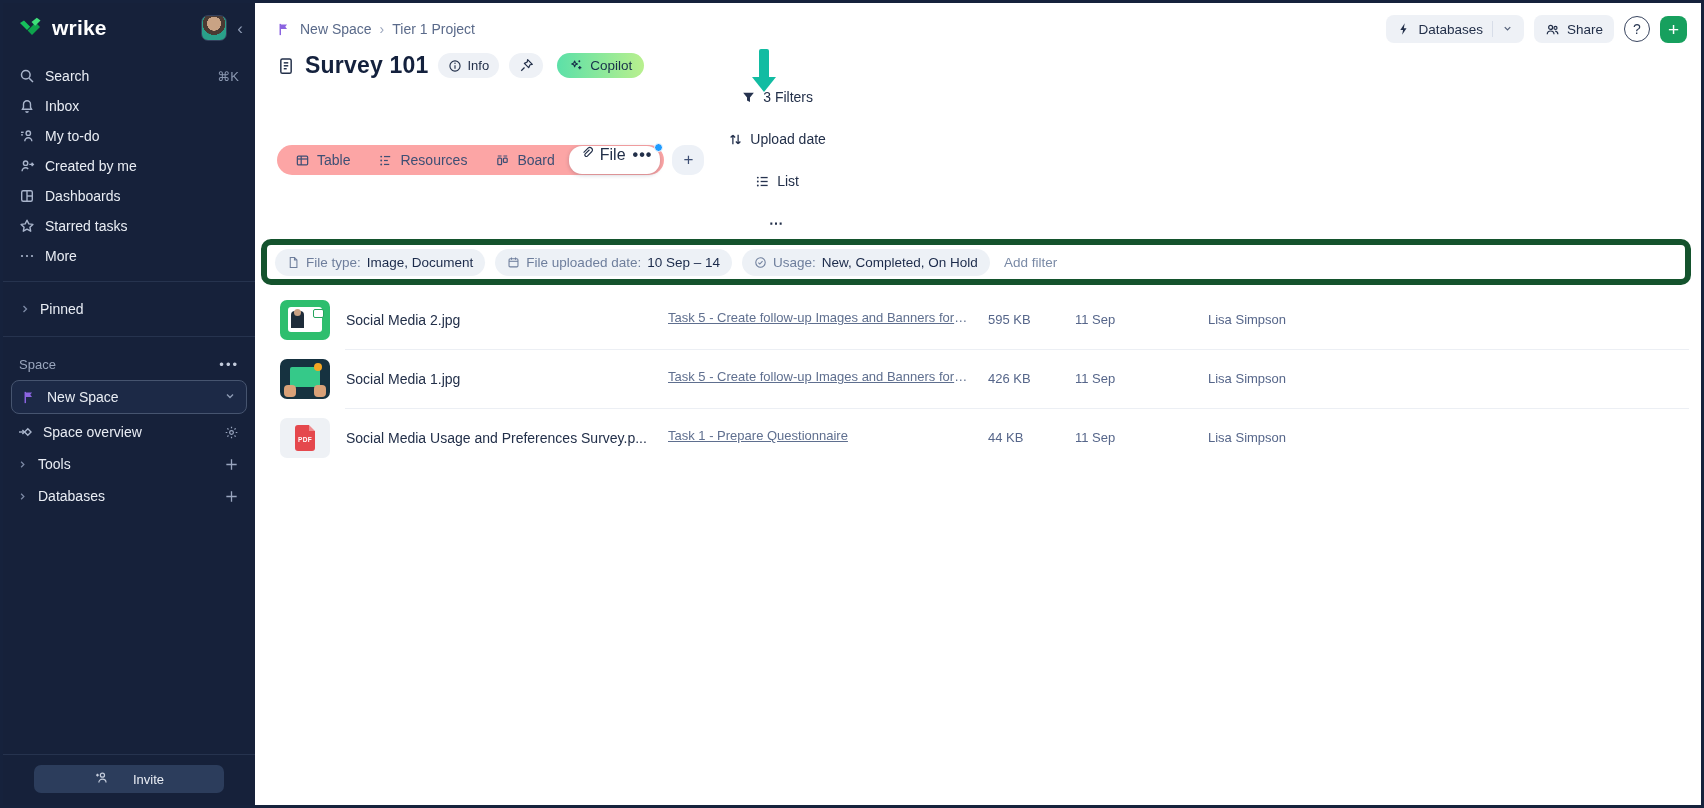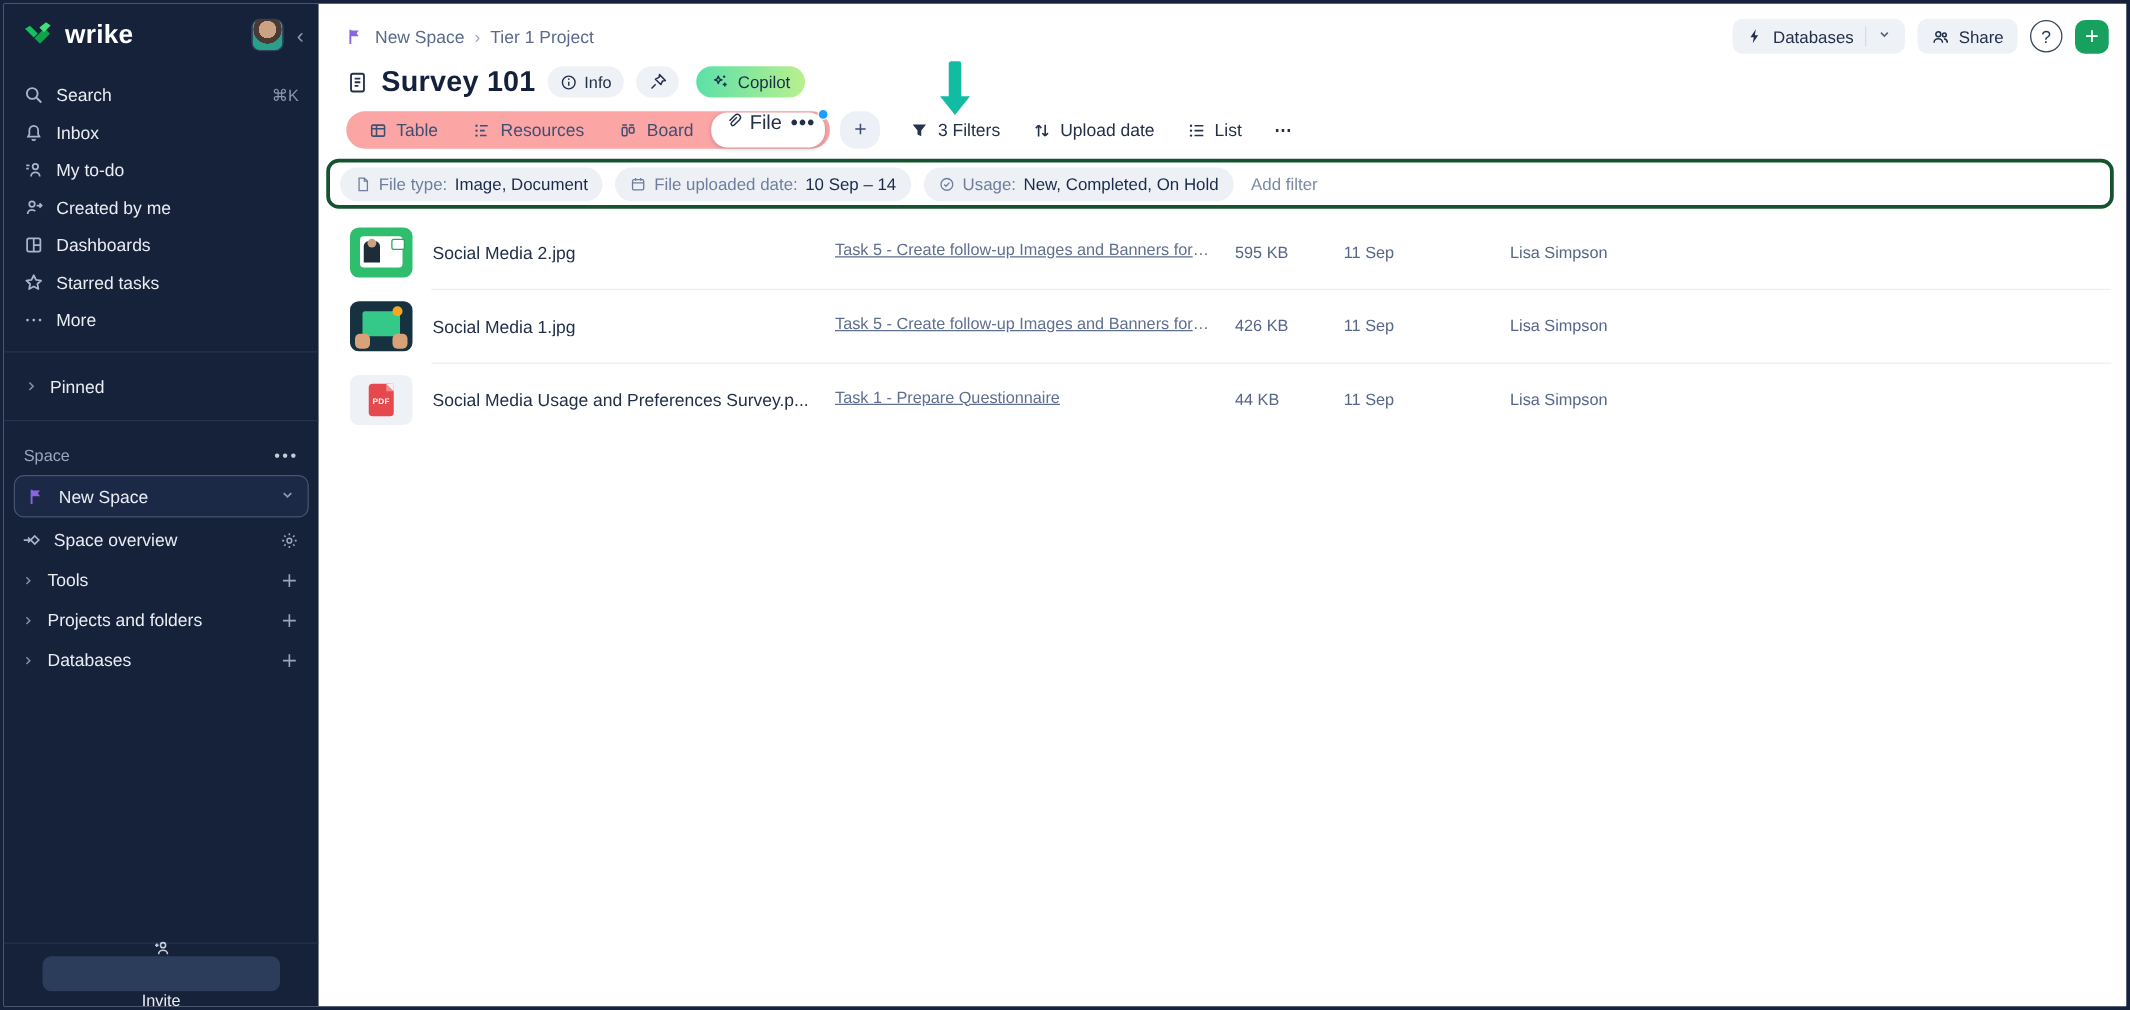--- a/index.html
+++ b/index.html
@@ -31,21 +31,21 @@
   .space-head .dots { margin-left:auto; cursor:pointer; letter-spacing:2px; color:#c3cbdb; }
   .space-sel { margin:2px 8px; border:1px solid #46546f; background:#1c2946; border-radius:8px;
                display:flex; align-items:center; gap:10px; height:34px; padding:0 10px; font-size:14px; cursor:pointer; }
   .space-sel .flag { color:#8b64e0; display:flex; }
   .space-sel .cdown { margin-left:auto; color:#8e9bb4; font-size:11px; }
   .space-item { display:flex; align-items:center; gap:10px; height:32px; padding:0 16px 0 14px; font-size:14px; cursor:pointer; }
   .space-item .right { margin-left:auto; color:#9aa6bf; display:flex; cursor:pointer; }
   .sb-bottom { margin-top:auto; border-top:1px solid #26334e; padding:10px 0 12px 0; display:flex; justify-content:center; }
   .invite-btn { width:190px; height:28px; background:#2c3d5c; border:none; border-radius:7px; color:#e9edf4;
                 font-size:13px; display:flex; align-items:center; justify-content:center; gap:24px;
-                font-family:inherit; cursor:pointer;flex-direction:column; }
+                font-family:inherit; cursor:pointer; }
 
   
   .main { flex:1; position:relative; background:#fff; min-width:0; }
   .topbar { display:flex; align-items:center; padding:12px 14px 0 22px; }
   .breadcrumb { display:flex; align-items:center; gap:8px; font-size:14px; color:#5a6a8a; }
   .breadcrumb .sep { color:#9aa5bc; font-size:14px; }
   .crumb { cursor:pointer; }
   .topbar-actions { margin-left:auto; display:flex; align-items:center; gap:10px; }
   .pill-btn { background:#eef1f6; border:none; border-radius:8px; height:28px; display:flex; align-items:center;
               gap:7px; padding:0 11px; font-size:13.5px; color:#222f49; font-family:inherit; cursor:pointer; }
@@ -69,26 +69,26 @@
 
   .tabs-row { display:flex; align-items:center; padding:10px 14px 0 22px; }
   .tabs-group { background:#fca5a5; border-radius:15px; height:30px; display:flex; align-items:center; padding:0 4px; }
   .tab { display:flex; align-items:center; gap:7px; padding:0 14px; height:30px; font-size:14px; color:#3e4f74; cursor:pointer; }
   .tab-selected { position:relative; background:#fff; border-radius:13px; height:28px; box-shadow:0 1px 4px rgba(20,33,61,.22);
                   display:flex; gap:6px; padding:0 8px 0 11px; color:#222f49; cursor:pointer; }
   .tab-selected .tabdots { letter-spacing:1px; color:#222f49; font-weight:bold; padding-left:1px; cursor:pointer; }
   .blue-dot { position:absolute; top:-3px; right:-3px; width:9px; height:9px; border-radius:50%; background:#1f9cff; border:1.5px solid #fff; }
   .addview-btn { background:#edf1f7; border:none; border-radius:13px; width:32px; height:30px; margin-left:8px;
                  color:#3e4f74; font-size:17px; display:flex; align-items:center; justify-content:center; cursor:pointer; font-family:inherit;}
-  .toolbar { display:flex; align-items:center; gap:26px; margin-left:24px; color:#222f49; font-size:14px; }
+  .toolbar { display:flex; align-items:center; gap:26px; margin-left:24px; color:#222f49; font-size:14px;flex-direction:column; }
   .tool-item { display:flex; align-items:center; gap:7px; cursor:pointer; }
   .tool-dots { letter-spacing:2px; font-weight:bold; cursor:pointer; }
 
   
-  .filter-bar-wrap { margin:8px 10px 0 6px; border:3px solid #14532d; border-radius:10px; padding:3px 8px; }
+  .filter-bar-wrap { margin:8px 10px 0 6px; border:6px solid #14532d; border-radius:10px; padding:3px 8px; }
   .filter-bar { display:flex; align-items:center; gap:10px; height:28px; }
   .chip { background:#edf1f6; border-radius:15px; height:27px; display:flex; align-items:center; gap:6px;
           padding:0 12px; font-size:13.5px; cursor:pointer; white-space:nowrap; }
   .chip .cl { color:#6e7e9c; }
   .chip .cv { color:#1b2a4a; font-weight:500; }
   .chip svg { color:#6e7e9c; }
   .add-filter { color:#7a8aa6; font-size:13.5px; margin-left:4px; cursor:pointer; }
   .anno-arrow { position:absolute; left:497px; top:46px; width:24px; height:44px; z-index:5; pointer-events:none; }
   .anno-arrow .shaft { position:absolute; left:7px; top:0; width:10px; height:30px; background:#12bca2; border-radius:2px; }
   .anno-arrow .head { position:absolute; left:0; top:28px; width:0; height:0;
@@ -266,33 +266,20 @@
             <path d="M8 2.5v11M2.5 8h11"></path>
           </svg>
         </span>
     </div>
     <div class="space-item">
       <span class="chev">
         <svg width="11" height="11" viewBox="0 0 16 16" fill="none" stroke="currentColor" stroke-width="1.8">
             <path d="M6 4l4 4-4 4"></path>
           </svg>
         </span>
-      <span>Projects and folders</span>
-      <span class="right">
-        <svg width="15" height="15" viewBox="0 0 16 16" stroke="currentColor" stroke-width="1.4">
-            <path d="M8 2.5v11M2.5 8h11"></path>
-          </svg>
-        </span>
-    </div>
-    <div class="space-item">
-      <span class="chev">
-        <svg width="11" height="11" viewBox="0 0 16 16" fill="none" stroke="currentColor" stroke-width="1.8">
-            <path d="M6 4l4 4-4 4"></path>
-          </svg>
-        </span>
       <span>Databases</span>
       <span class="right">
         <svg width="15" height="15" viewBox="0 0 16 16" stroke="currentColor" stroke-width="1.4">
             <path d="M8 2.5v11M2.5 8h11"></path>
           </svg>
         </span>
     </div>
 
     <div class="sb-bottom">
       <button class="invite-btn">

